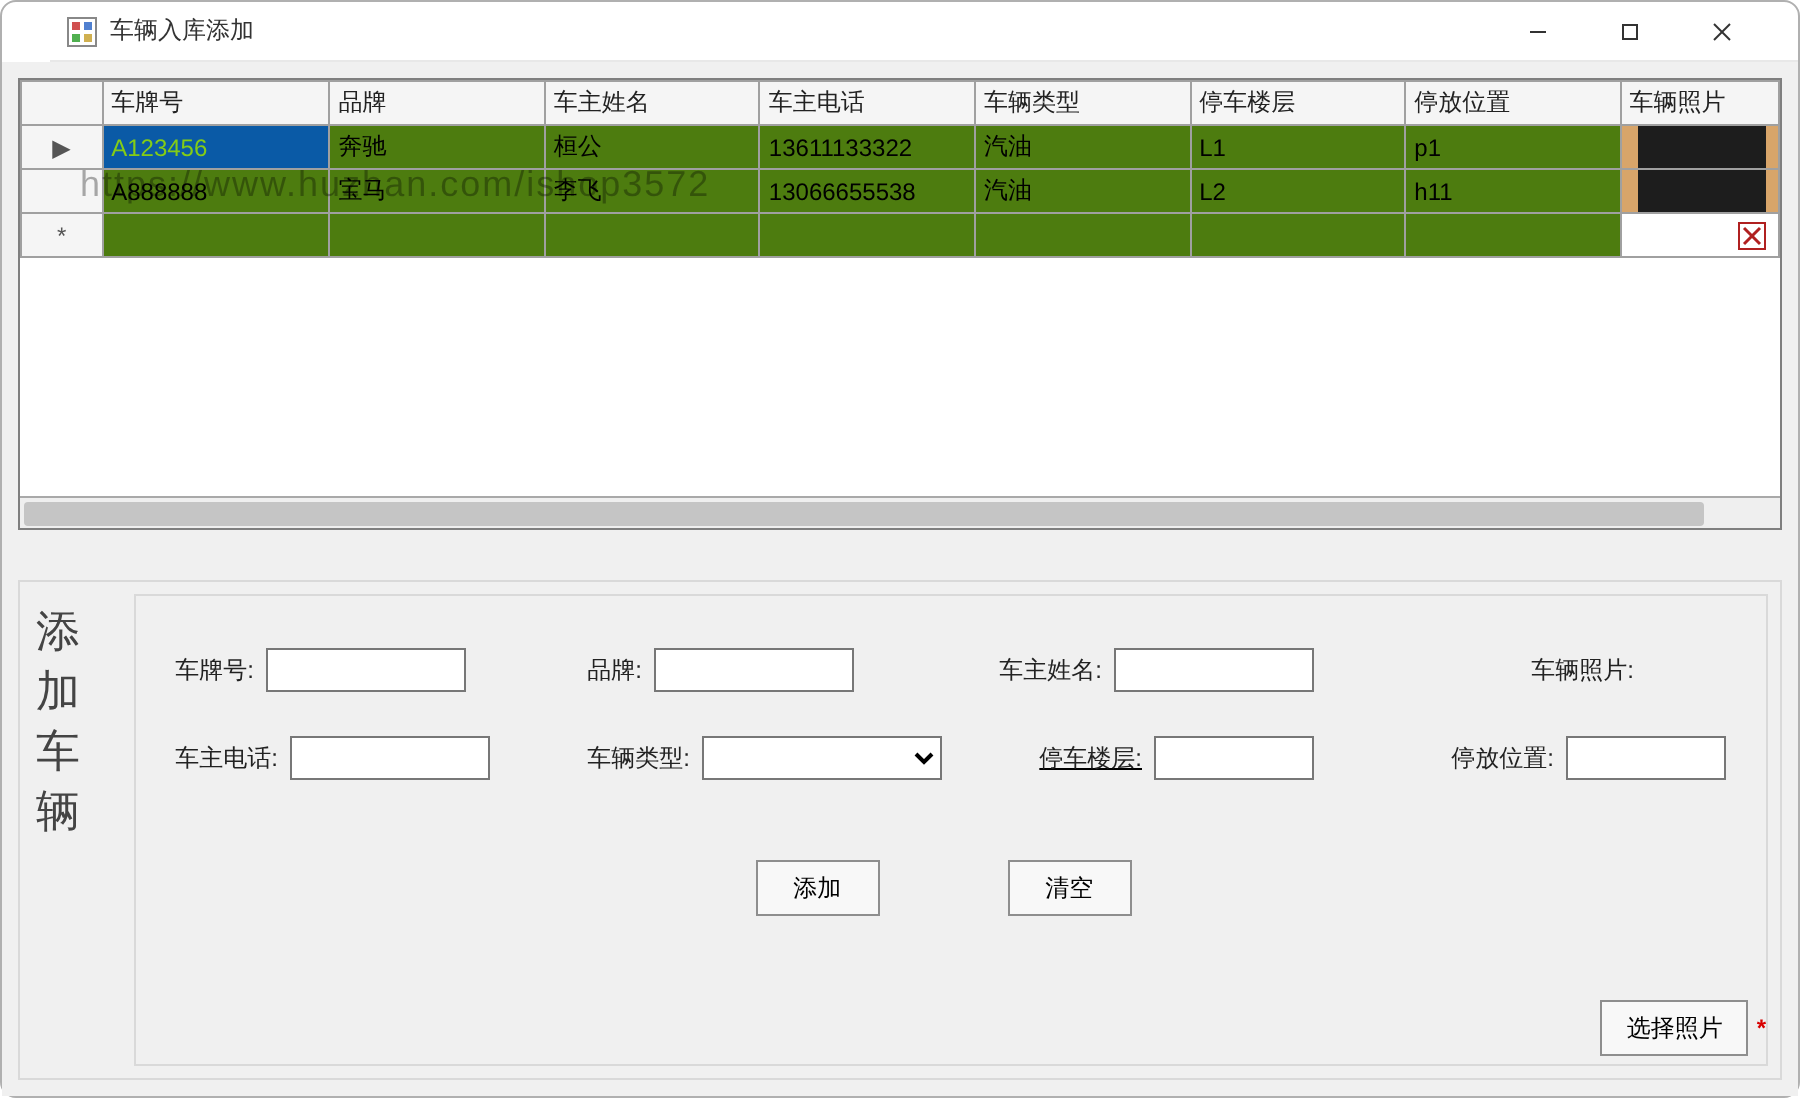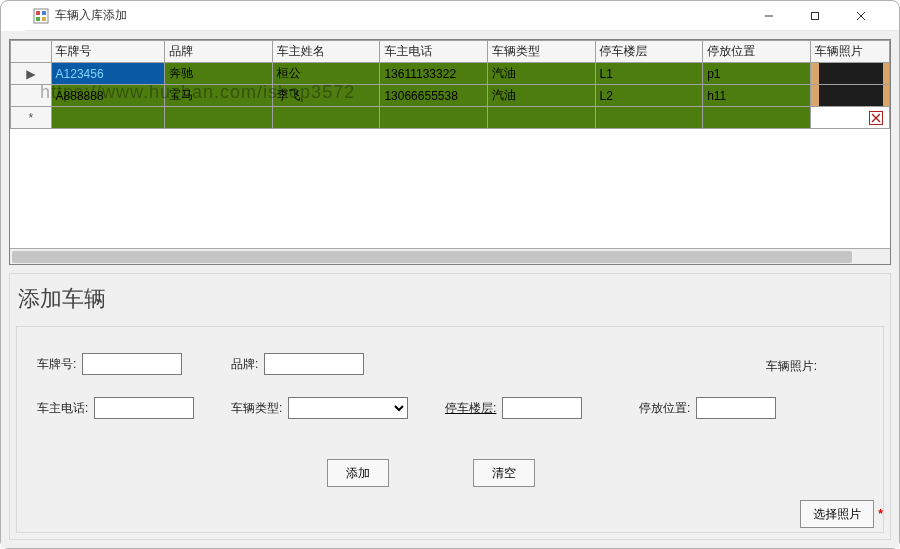--- a/index.html
+++ b/index.html
@@ -84,21 +84,21 @@
     color: #222;
   }
   .grid .rowhdr {
     background: #f5f5f5;
     width: 40px;
     text-align: center;
     color: #555;
   }
   .grid .sel {
     background: #0a5aa6;
-    color: #7dd3fc;
+    color: #84cc16;
   }
   .grid .photo-cell {
     padding: 0;
     position: relative;
   }
   .photo-thumb {
     width: 100%; height: 100%;
     display: block;
     background: linear-gradient(90deg, #d8a56a 0 10%, #1d1d1d 10% 92%, #d8a56a 92% 100%);
   }
@@ -121,38 +121,38 @@
     height: 12px; width: 840px;
     background: #c5c5c5;
     border-radius: 2px;
   }
 
   
   .form-panel {
     background: #f0f0f0;
     border: 1px solid #d9d9d9;
     flex: 1;
-    display: flex; flex-direction: column;
+    display: flex; flex-direction: row; margin-top: 17px;
   }
   .form-title {
     font-family: "KaiTi", "SimSun", serif;
     font-size: 22px;
     color: #444;
     padding: 10px 8px 6px;
   }
   .form-inner {
     border: 1px solid #d9d9d9;
     margin: 6px;
     flex: 1;
     padding: 26px 20px 12px;
     display: flex; flex-direction: column;
     gap: 22px;
     position: relative;
   }
-  .row { display: flex; align-items: flex-end; gap: 4px; }
+  .row { display: flex; align-items: center; gap: 16px; }
   .field { display: flex; align-items: center; }
   .field label {
     color: #222;
     margin-right: 6px;
     white-space: nowrap;
   }
   .field input[type=text] {
     border: 1px solid #777;
     height: 22px;
     padding: 0 4px;
@@ -160,21 +160,21 @@
     background: #fff;
   }
   .field select {
     border: 1px solid #777;
     height: 22px;
     background: #fff;
     font-size: 12px;
   }
   .btnrow {
     display: flex;
-    gap: 84px;
+    gap: 64px;
     padding-left: 290px;
     margin-top: 18px;
     align-items: center;
   }
   .btn {
     border: 1px solid #8e8e8e;
     background: #f8f8f8;
     height: 28px;
     min-width: 62px;
     padding: 0 12px;
@@ -325,20 +325,24 @@
 
         <div class="row">
           <div class="field" style="width:190px;">
             <label>车牌号:</label>
             <input type="text" style="width: 100px;" value="">
           </div>
           <div class="field" style="width:190px;">
             <label>品牌:</label>
             <input type="text" style="width: 100px;" value="">
           </div>
+          <div class="field" style="width:220px;">
+            <label>车主姓名:</label>
+            <input type="text" style="width: 100px;" value="">
+          </div>
           <div class="field" style="flex:1; justify-content:flex-end; padding-right:40px;">
             <label>车辆照片:</label>
           </div>
         </div>
 
         <div class="row">
           <div class="field" style="width:190px;">
             <label>车主电话:</label>
             <input type="text" style="width: 100px;" value="">
           </div>

